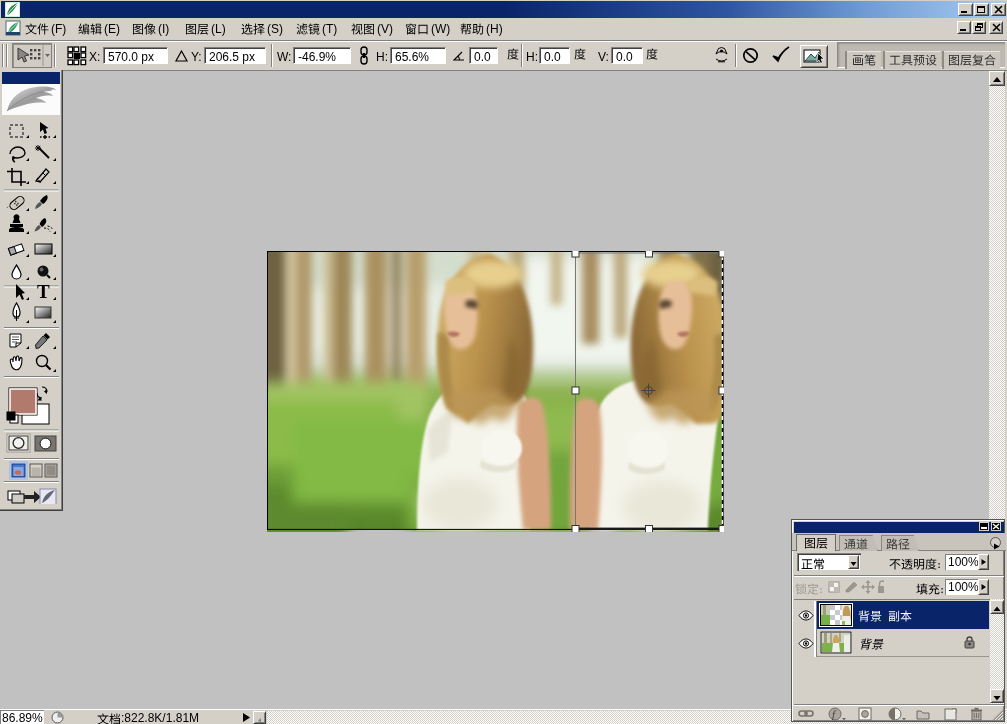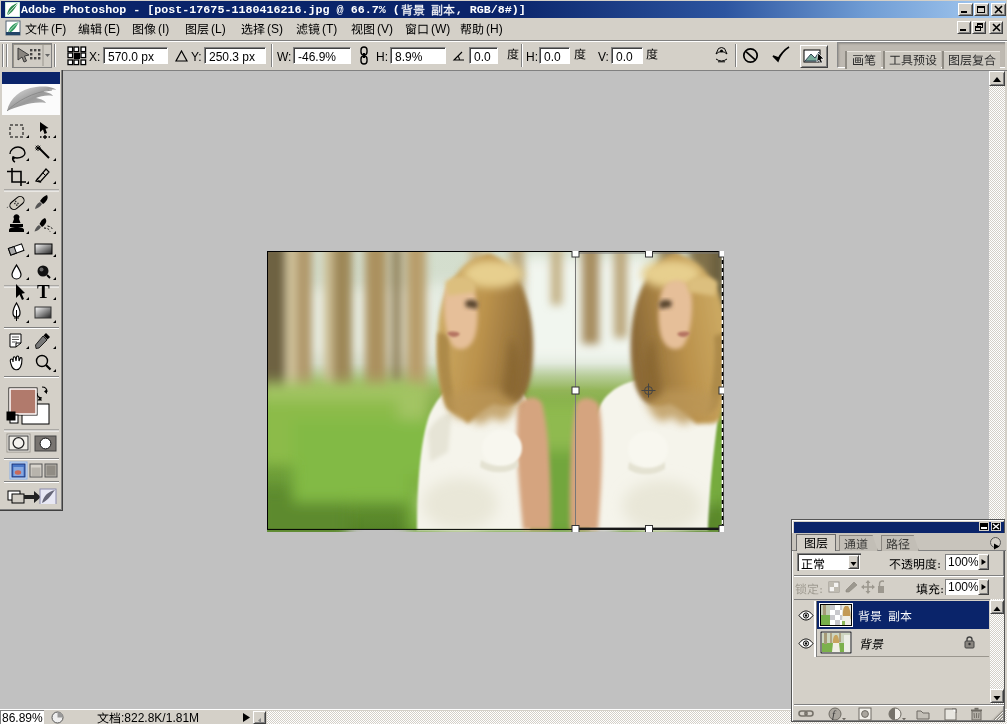--- a/index.html
+++ b/index.html
@@ -56,26 +56,20 @@
       <path id="u955c" d="M531 577H838V645H531ZM531 462H838V528H531ZM629 49 656 113H446V175H927V113H732C722 88 708 58 696 34ZM783 184C774 215 757 260 741 293H571L624 280C618 253 603 212 587 182L526 196C540 226 553 266 558 293H416V357H950V293H809L853 200ZM463 410V697H560C550 820 511 872 352 905C367 918 386 946 393 963C572 920 619 848 631 697H719V867C719 930 735 948 802 948C816 948 873 948 888 948C943 948 960 921 966 811C948 806 920 798 906 787C904 878 899 890 879 890C867 890 822 890 813 890C793 890 789 887 789 866V697H908V410ZM175 43C145 136 94 226 35 285C48 301 68 338 74 354C108 318 141 272 170 222H381V154H205C219 124 231 93 242 62ZM58 536V605H193V794C193 839 158 872 139 884C152 900 172 933 180 951C195 932 223 914 401 803C395 788 387 759 384 739L264 809V605H394V536H264V401H366V333H103V401H193V536Z"></path>
       <path id="u9884" d="M670 385V585C670 688 647 823 410 901C427 915 447 940 456 955C710 862 741 712 741 586V385ZM725 792C788 842 869 914 908 959L960 906C920 863 837 794 775 746ZM88 272C149 313 227 368 282 410H38V477H203V870C203 883 199 886 184 887C170 887 124 887 72 886C83 907 93 937 96 958C165 958 210 957 238 945C267 933 275 912 275 872V477H382C364 531 344 586 326 624L383 639C410 585 441 497 467 420L420 407L409 410H341L361 384C338 366 306 342 270 318C329 265 394 188 437 116L391 84L378 88H59V155H328C297 200 256 249 218 282L129 224ZM500 252V728H570V321H846V726H919V252H724L759 152H959V84H464V152H677C670 185 661 221 652 252Z"></path>
     </defs>
   </svg>
 <div class="abs" style="left:1px;top:1px;width:1005px;height:17px;background:linear-gradient(90deg,#0a246a 0%,#0a246a 50%,#2d55a0 72%,#6f9cd4 86%,#a9cdf2 100%)">
     <svg class="abs" style="left:4px;top:1px" width="15" height="15" viewBox="0 0 15 15">
 <rect x="0" y="0" width="15" height="15" fill="#fff" stroke="#9db"></rect>
 <path d="M2 13 C3 7 6 3 13 1 C10 6 8 10 3 13 Z" fill="#2d8a4e"></path>
 <path d="M2 13 C5 9 9 5 13 1" stroke="#cfe8d8" stroke-width="1" fill="none"></path>
     </svg>
-    <div class="abs" style="left:20px;top:2px;font-family:'Liberation Mono',monospace;font-weight:bold;font-size:11.7px;color:#fff;letter-spacing:0px;white-space:nowrap;display:flex;align-items:center;height:13px">Adobe Photoshop - [post-17675-1180416216.jpg @ 66.7% (<svg style="overflow:visible;margin:0 1px" width="54.0" height="12.0" viewBox="0 0 4500 1000">
-        <use href="#u80cc" x="0" fill="#fff" stroke="#fff" stroke-width="28"></use>
-        <use href="#u666f" x="1000" fill="#fff" stroke="#fff" stroke-width="28"></use>
-        <use href="#u526f" x="2500" fill="#fff" stroke="#fff" stroke-width="28"></use>
-        <use href="#u672c" x="3500" fill="#fff" stroke="#fff" stroke-width="28"></use>
-      </svg>, RGB/8#)]</div>
     <div class="btn3" style="left:957px;top:2px;width:15px;height:13px">
       <div class="abs" style="left:2px;bottom:2px;width:6px;height:2px;background:#000"></div>
     </div>
     <div class="btn3" style="left:973px;top:2px;width:15px;height:13px">
       <div class="abs" style="left:2px;top:2px;width:8px;height:7px;border:1px solid #000;border-top:2px solid #000"></div>
     </div>
     <div class="btn3" style="left:990px;top:2px;width:15px;height:13px">
       <svg class="abs" style="left:1px;top:1px" width="11" height="10" viewBox="0 0 11 10">
         <path d="M2 1 L9 8 M9 1 L2 8" stroke="#000" stroke-width="1.6"></path>
       </svg>
@@ -193,31 +187,31 @@
     <rect x="14" y="7" width="4.6" height="4.6" fill="#fff" stroke="#000" stroke-width="1.3"></rect>
     <rect x="14" y="14" width="4.6" height="4.6" fill="#fff" stroke="#000" stroke-width="1.3"></rect>
     <rect x="6.8" y="6.8" width="6.2" height="6.2" fill="#000"></rect>
   </svg>
 <div class="lbl" style="left:89px;top:50px">X:</div>
 <div class="fld" style="left:103px;top:47px;width:65px">570.0 px</div>
 <svg class="abs" style="left:175px;top:50px" width="13" height="12" viewBox="0 0 13 12">
     <path d="M6.5 1 L12 11 L1 11 Z" fill="none" stroke="#000" stroke-width="1.2"></path>
   </svg>
 <div class="lbl" style="left:191px;top:50px">Y:</div>
-<div class="fld" style="left:204px;top:47px;width:62px">250.3 px</div>
+<div class="fld" style="left:204px;top:47px;width:62px">206.5 px</div>
 <div class="groove" style="left:271px;top:44px;height:23px"></div>
 <div class="lbl" style="left:277px;top:50px">W:</div>
 <div class="fld" style="left:293px;top:47px;width:58px">-46.9%</div>
 <svg class="abs" style="left:358px;top:46px" width="12" height="19" viewBox="0 0 12 19">
 <rect x="3" y="1" width="6" height="8" rx="3" fill="none" stroke="#000" stroke-width="1.4"></rect>
 <rect x="3" y="10" width="6" height="8" rx="3" fill="none" stroke="#000" stroke-width="1.4"></rect>
 <rect x="5" y="7" width="2" height="5" fill="#000"></rect>
   </svg>
 <div class="lbl" style="left:376px;top:50px">H:</div>
-<div class="fld" style="left:390px;top:47px;width:56px">8.9%</div>
+<div class="fld" style="left:390px;top:47px;width:56px">65.6%</div>
 <svg class="abs" style="left:452px;top:50px" width="14" height="12" viewBox="0 0 14 12">
     <path d="M12 10 L2 10 L10 2 M7.5 10 A6 6 0 0 0 6 6.2" fill="none" stroke="#000" stroke-width="1.1"></path>
   </svg>
 <div class="fld" style="left:469px;top:47px;width:29px">0.0</div>
 <div class="abs" style="left:507px;top:46px"><svg style="overflow:visible;" width="12.0" height="12.0" viewBox="0 0 1000 1000">
       <use href="#u5ea6" x="0" fill="#000"></use>
     </svg></div>
 <div class="groove" style="left:521px;top:44px;height:23px"></div>
 <div class="lbl" style="left:526px;top:50px">H:</div>
 <div class="fld" style="left:539px;top:47px;width:31px">0.0</div>
@@ -277,21 +271,21 @@
 <div class="btn3" style="left:989px;top:71px;width:16px;height:15px"><svg width="14" height="13" viewBox="0 0 14 13">
       <path d="M7 4 L11 9 L3 9 Z" fill="#000"></path>
     </svg></div>
 <div class="abs" style="left:1005px;top:71px;width:2px;height:638px;background:#d4d0c8"></div>
 <div class="abs" style="left:0;top:709px;width:1007px;height:15px;background:#d4d0c8;border-top:1px solid #fff">
     <div class="abs" style="left:0;top:0;width:44px;height:15px;background:#fff;box-shadow:inset 1px 1px 0 #808080;font-size:12px;padding:1px 0 0 2px">86.89%</div>
     <svg class="abs" style="left:51px;top:1px" width="13" height="13" viewBox="0 0 13 13">
       <circle cx="6.5" cy="6.5" r="5.5" fill="#eee" stroke="#555"></circle>
       <path d="M6.5 6.5 L6.5 1 A5.5 5.5 0 0 1 12 6.5 Z" fill="#999"></path>
     </svg>
-    <div class="abs" style="left:97px;top:1px;display:flex;align-items:center;font-size:12px;white-space:nowrap"><svg style="overflow:visible;" width="24.0" height="12.0" viewBox="0 0 2000 1000">
+    <div class="abs" style="left:97px;top:1px;display:flex;align-items:flex-end;font-size:12px;white-space:nowrap"><svg style="overflow:visible;" width="24.0" height="12.0" viewBox="0 0 2000 1000">
         <use href="#u6587" x="0" fill="#000"></use>
         <use href="#u6863" x="1000" fill="#000"></use>
       </svg>:822.8K/1.81M</div>
     <svg class="abs" style="left:241px;top:2px" width="10" height="11" viewBox="0 0 10 11">
       <path d="M2 1 L9 5.5 L2 10 Z" fill="#000"></path>
     </svg>
     <div class="btn3" style="left:253px;top:1px;width:13px;height:13px"><svg width="11" height="11" viewBox="0 0 11 11">
         <path d="M7 3 L4 5.5 L7 8 Z" fill="#888"></path>
       </svg></div>
     <div class="abs dither" style="left:267px;top:1px;width:740px;height:14px"></div>

